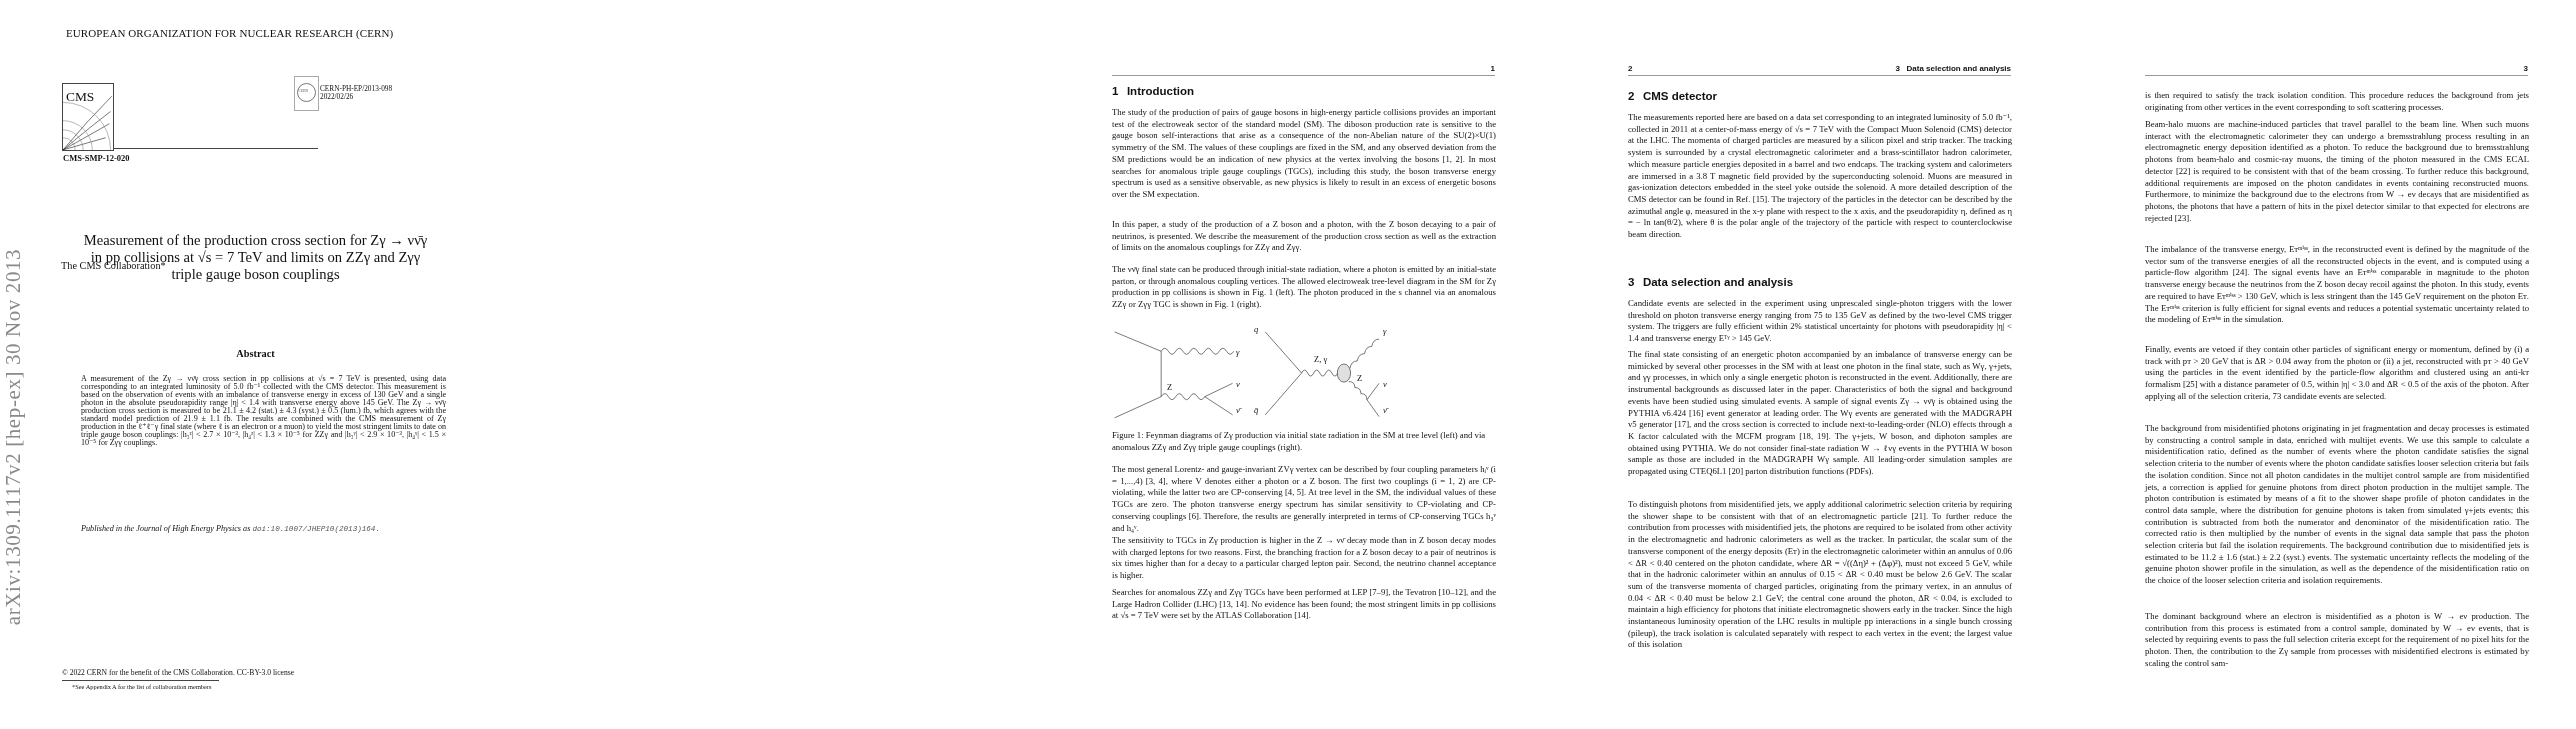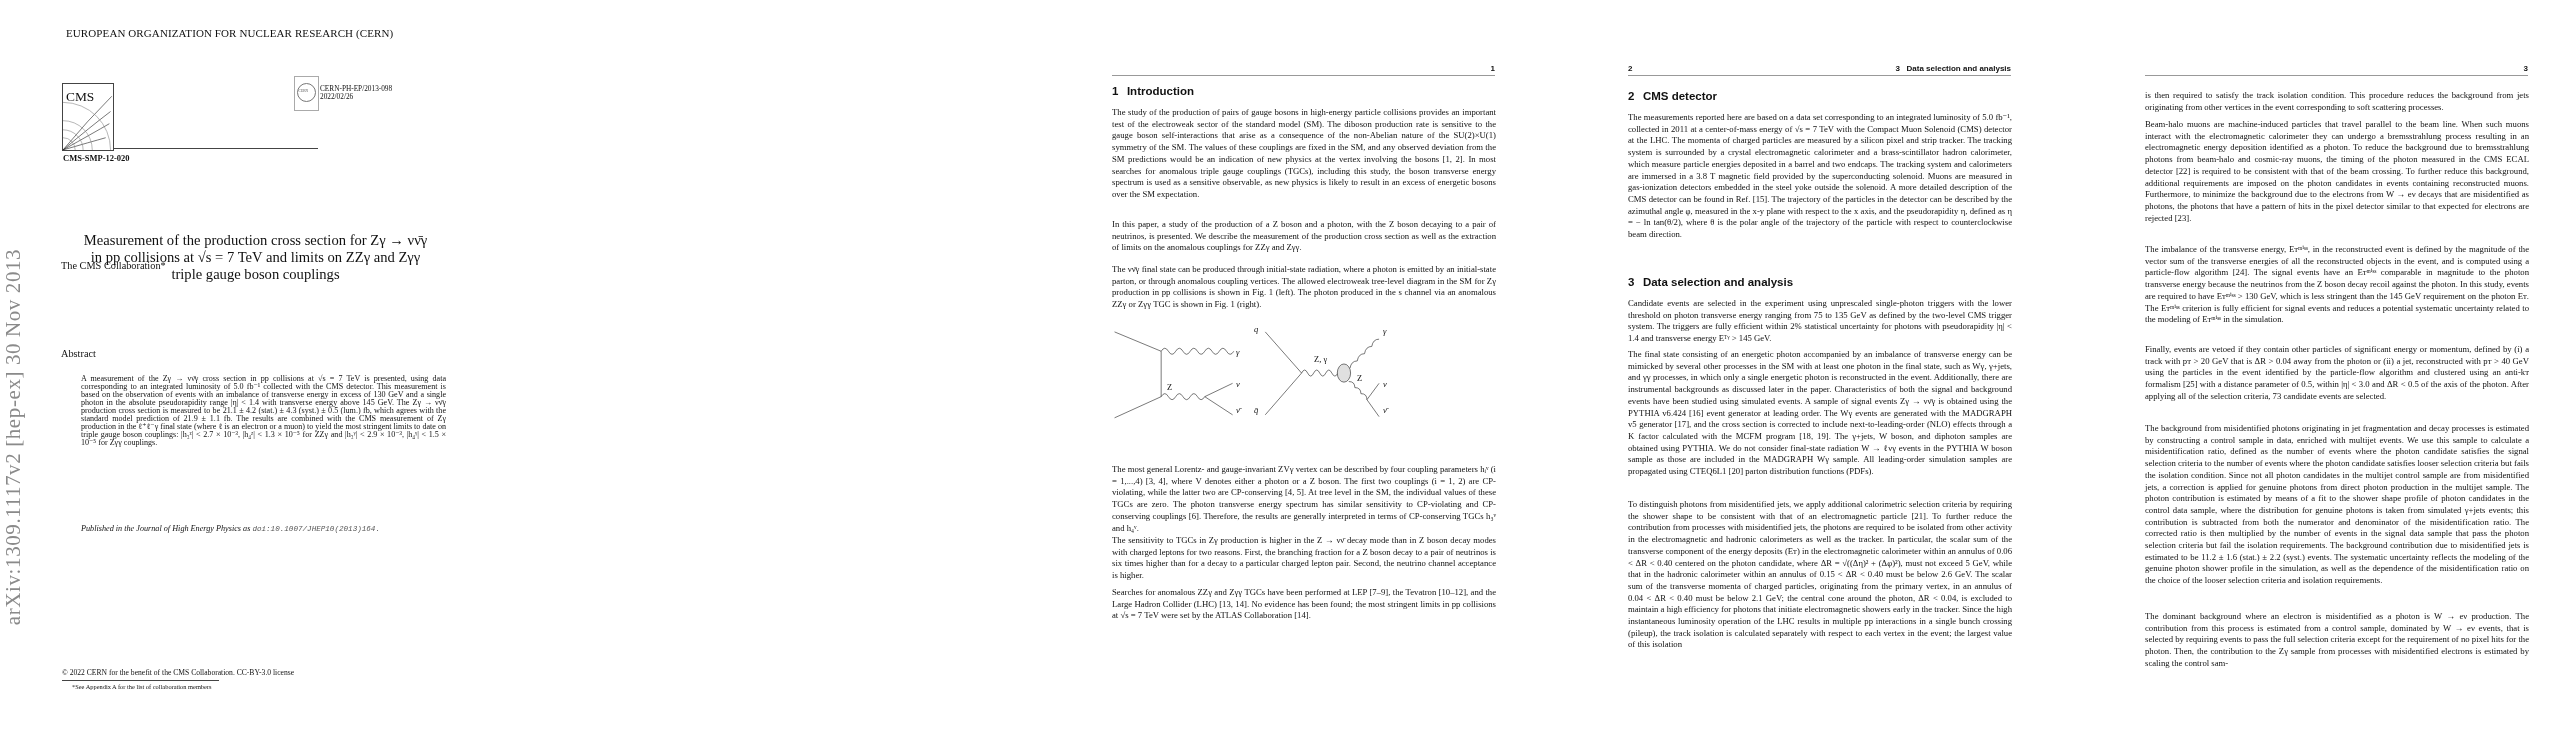--- a/index.html
+++ b/index.html
@@ -19,21 +19,21 @@
   .cms-logo { position: absolute; left: 62px; top: 83px; width: 50px; height: 66px; border: 0.6px solid #444; }
   .cms-logo .lbl { position: absolute; left: 3px; top: 4.9px; font-size: 13.4px; }
   .rule-top { position: absolute; left: 114px; top: 148px; width: 204px; border-top: 0.6px solid #444; }
   .cmsid { position: absolute; left: 63px; top: 153px; font-size: 8.5px; font-weight: bold; }
   .cern-logo { position: absolute; left: 294px; top: 76px; width: 23px; height: 33px; border: 0.6px solid #aaa; }
   .cern-logo .ring { position: absolute; left: 2.4px; top: 6px; width: 17px; height: 17px; border: 0.6px solid #777; border-radius: 50%; }
   .cern-logo .txt { position: absolute; left: 3.6px; top: 12px; font-size: 3.6px; color: #555; }
   .cern-ref { position: absolute; left: 320px; top: 85px; font-size: 7.3px; line-height: 8px; }
   .title { position: absolute; left: 61px; top: 232px; width: 389px; text-align: center; font-size: 14.6px; line-height: 17px; }
   .collab { position: absolute; left: 61px; top: 260px; width: 389px; text-align: left; font-size: 10.3px; }
-  .abstract-h { position: absolute; left: 61px; top: 348px; width: 389px; font-size: 10.3px; font-weight: normal; }
+  .abstract-h { position: absolute; left: 61px; top: 348px; width: 389px; text-align: center; font-size: 10.3px; font-weight: bold; }
   .abstract { position: absolute; left: 81px; top: 375px; width: 365px; font-size: 8.1px; line-height: 8px; text-align: justify; }
   .published { position: absolute; left: 81px; top: 524px; font-size: 8.2px; font-style: italic; }
   .published .doi { font-family: "Liberation Mono", "DejaVu Sans Mono", monospace; font-style: italic; color: #555; font-size: 7.6px; }
   .copyright { position: absolute; left: 62px; top: 668px; font-size: 7.6px; }
   .fn-rule { position: absolute; left: 62px; top: 680px; width: 157px; border-top: 0.6px solid #444; }
   .footnote { position: absolute; left: 72px; top: 683px; font-size: 6.4px; }
 
   
   .runhead { position: absolute; top: 64px; left: 0; width: 383px; font-family: "Liberation Sans", "DejaVu Sans", sans-serif;
              font-size: 8px; font-weight: bold; }
@@ -139,20 +139,21 @@
     <span class="lbl-i" style="position:absolute;left:124px;top:58px;font-size:8.5px">ν</span>
     <span class="lbl-i" style="position:absolute;left:124px;top:84px;font-size:8.5px">ν̄</span>
     <span class="lbl-i" style="position:absolute;left:142px;top:3px;font-size:8.5px">q</span>
     <span class="lbl-i" style="position:absolute;left:142px;top:84px;font-size:8.5px">q̄</span>
     <span style="position:absolute;left:202px;top:33px;font-size:8.5px">Z, γ</span>
     <span class="lbl-i" style="position:absolute;left:271px;top:4.9px;font-size:8.5px">γ</span>
     <span style="position:absolute;left:245px;top:52px;font-size:8.5px">Z</span>
     <span class="lbl-i" style="position:absolute;left:271px;top:58px;font-size:8.5px">ν</span>
     <span class="lbl-i" style="position:absolute;left:271px;top:84px;font-size:8.5px">ν̄</span>
   </div>
+  <div class="caption">Figure 1: Feynman diagrams of Zγ production via initial state radiation in the SM at tree level (left) and via anomalous ZZγ and Zγγ triple gauge couplings (right).</div>
 
   <div class="para" style="top:464px">The most general Lorentz- and gauge-invariant ZVγ vertex can be described by four coupling parameters hᵢᵛ (i = 1,...,4) [3, 4], where V denotes either a photon or a Z boson. The first two couplings (i = 1, 2) are CP-violating, while the latter two are CP-conserving [4, 5]. At tree level in the SM, the individual values of these TGCs are zero. The photon transverse energy spectrum has similar sensitivity to CP-violating and CP-conserving couplings [6]. Therefore, the results are generally interpreted in terms of CP-conserving TGCs h₃ᵛ and h₄ᵛ.</div>
   <div class="para" style="top:535px">The sensitivity to TGCs in Zγ production is higher in the Z → νν̄ decay mode than in Z boson decay modes with charged leptons for two reasons. First, the branching fraction for a Z boson decay to a pair of neutrinos is six times higher than for a decay to a particular charged lepton pair. Second, the neutrino channel acceptance is higher.</div>
   <div class="para" style="top:587px">Searches for anomalous ZZγ and Zγγ TGCs have been performed at LEP [7–9], the Tevatron [10–12], and the Large Hadron Collider (LHC) [13, 14]. No evidence has been found; the most stringent limits in pp collisions at √s = 7 TeV were set by the ATLAS Collaboration [14].</div>
 </div>
 
 <div class="page p3">
   <div class="runhead">
     <span class="num-left">2</span>
     <span class="sec-right" style="white-space:pre">3   Data selection and analysis</span>

